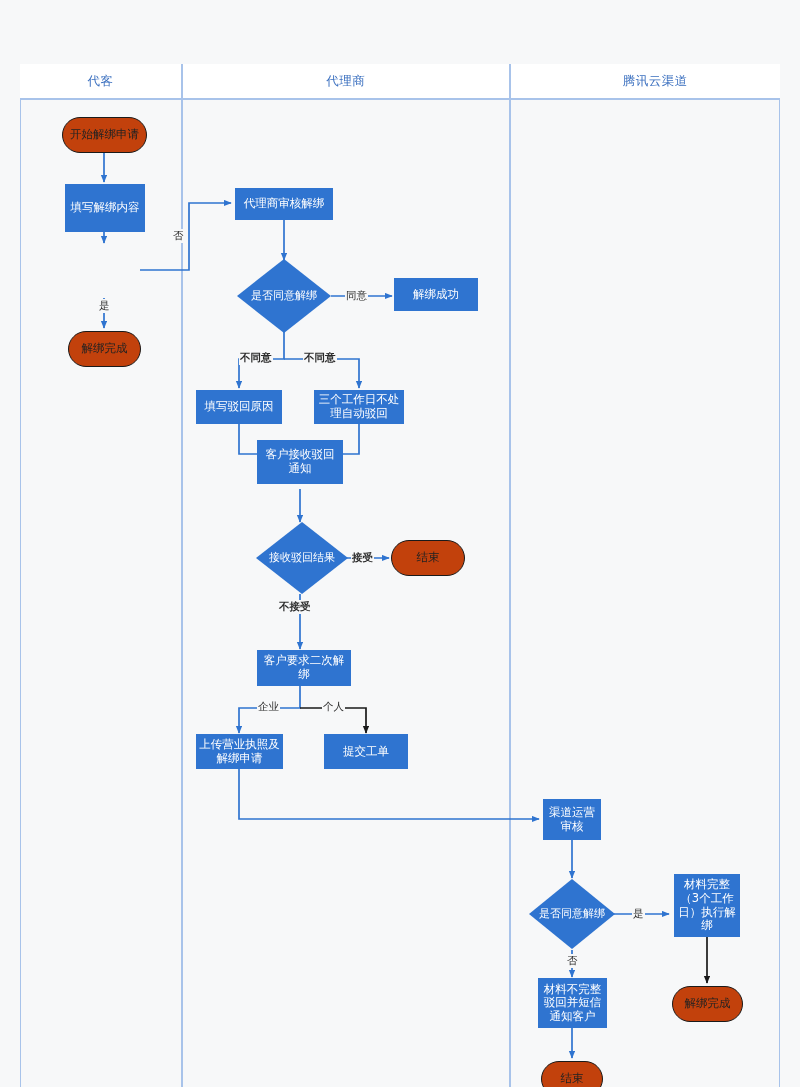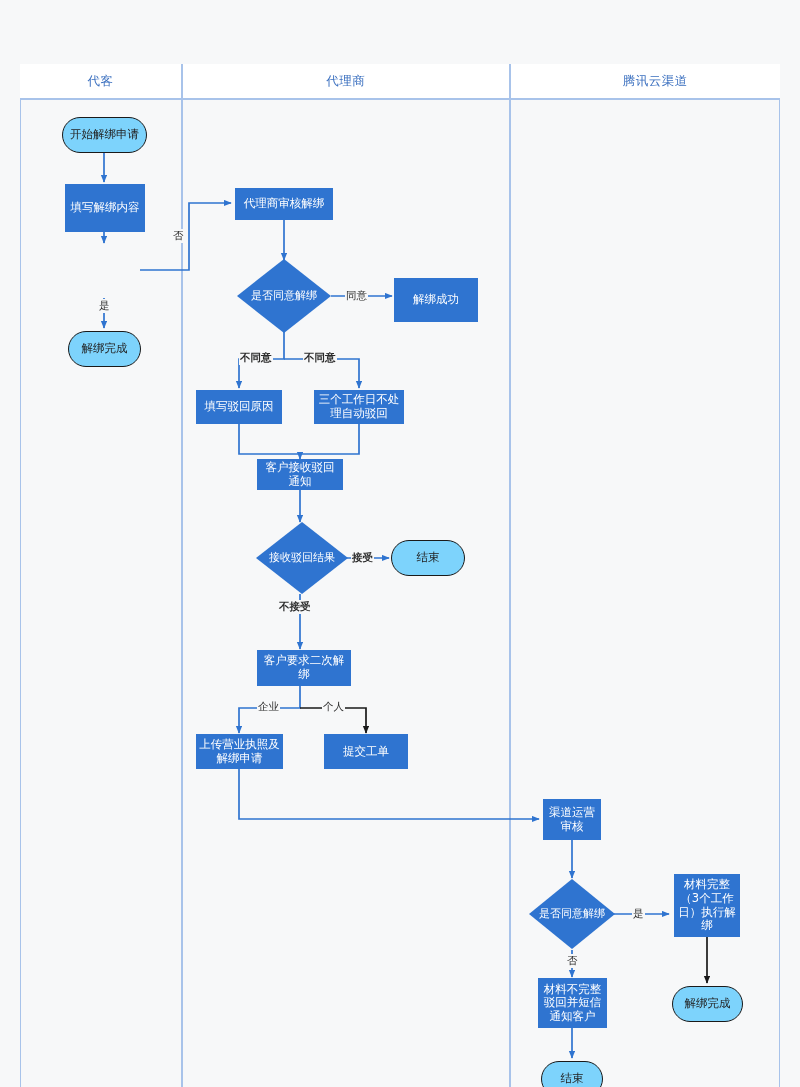--- a/index.html
+++ b/index.html
@@ -12,21 +12,21 @@
   .lane-head{position:absolute;top:18px;height:34px;box-sizing:border-box;
              background:#ffffff;display:flex;align-items:center;justify-content:center;
              color:#3a6fbf;font-size:12.5px;letter-spacing:.5px;}
   .lane-div{position:absolute;top:18px;width:1.5px;height:1050px;background:#a8c3ea;}
   #head-rule{position:absolute;left:20px;top:52px;width:760px;height:1.5px;background:#a8c3ea;}
 
   
   .node{position:absolute;box-sizing:border-box;display:flex;align-items:center;
         justify-content:center;text-align:center;line-height:1.18;}
   .proc{background:#2f74d0;color:#fff;font-size:11.5px;padding:2px 3px;}
-  .term{background:#7dd3fc;color:#222;border:1.6px solid #1a1a1a;border-radius:18px;
+  .term{background:#c2410c;color:#222;border:1.6px solid #1a1a1a;border-radius:18px;
         font-size:11.5px;}
   .dia-wrap{position:absolute;}
   .dia-wrap svg{position:absolute;left:0;top:0;}
   .dia-label{position:absolute;left:0;top:0;width:100%;height:100%;display:flex;
              align-items:center;justify-content:center;color:#fff;font-size:11px;
              text-align:center;line-height:1.15;}
 
   
   #wires{position:absolute;left:0;top:0;width:800px;height:1087px;}
   .lbl{position:absolute;font-size:10.5px;color:#2b2b2b;background:#f7f8f9;
@@ -125,27 +125,27 @@
 
   <div class="node proc" style="left:235px;top:142px;width:98px;height:32px;">代理商审核解绑</div>
 
   <div class="dia-wrap" style="left:237px;top:213px;width:94px;height:74px;">
     <svg width="94" height="74">
         <polygon points="47,0 94,37 47,74 0,37" fill="#2f74d0"></polygon>
       </svg>
     <div class="dia-label">是否同意解绑</div>
   </div>
 
-  <div class="node proc" style="left:394px;top:232px;width:84px;height:44px;">解绑成功</div>
+  <div class="node proc" style="left:394px;top:232px;width:84px;height:33px;">解绑成功</div>
 
   <div class="node proc" style="left:196px;top:344px;width:86px;height:34px;">填写驳回原因</div>
 
   <div class="node proc" style="left:314px;top:344px;width:90px;height:34px;">三个工作日不处理自动驳回</div>
 
-  <div class="node proc" style="left:257px;top:413px;width:86px;height:31px;">客户接收驳回通知</div>
+  <div class="node proc" style="left:257px;top:394px;width:86px;height:44px;">客户接收驳回通知</div>
 
   <div class="dia-wrap" style="left:256px;top:476px;width:92px;height:72px;">
     <svg width="92" height="72">
         <polygon points="46,0 92,36 46,72 0,36" fill="#2f74d0"></polygon>
       </svg>
     <div class="dia-label">接收驳回结果</div>
   </div>
 
   <div class="node term" style="left:391px;top:494px;width:74px;height:36px;">结束</div>
 

